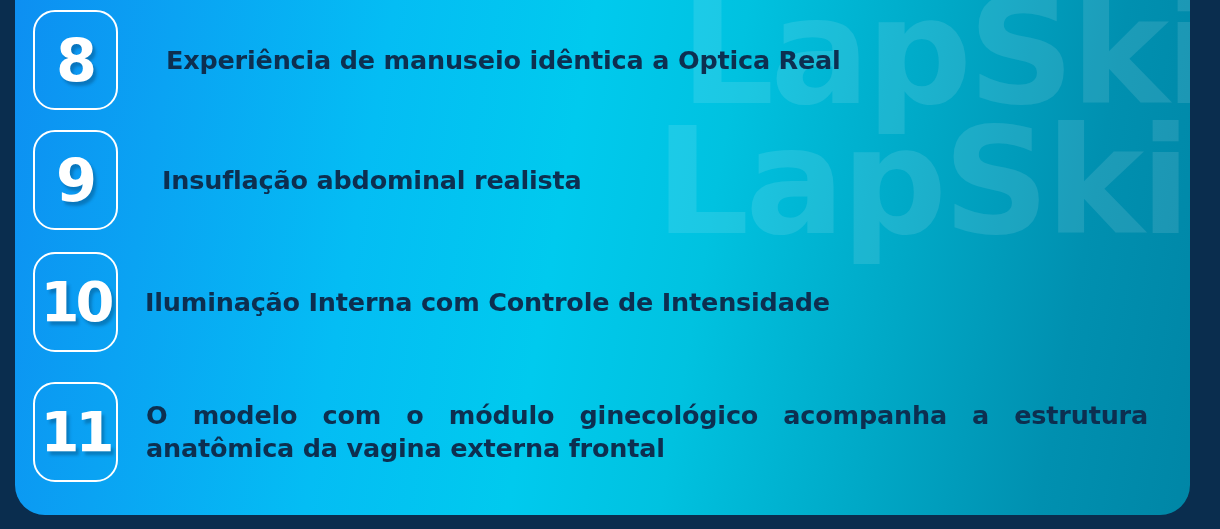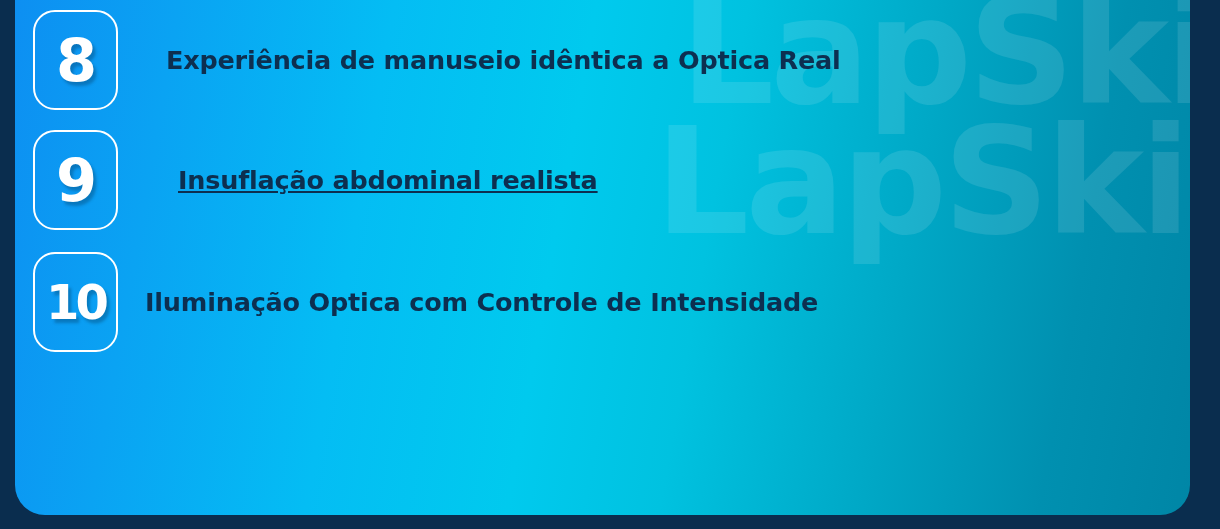--- a/index.html
+++ b/index.html
@@ -104,41 +104,41 @@
     font-family: "DejaVu Sans", sans-serif;
     font-weight: bold;
     font-size: 59px;
     line-height: 1;
     color: #ffffff;
     letter-spacing: -2px;
     text-shadow: 3px 4px 3px rgba(0, 40, 70, 0.30);
     user-select: none;
   }
   .badge-num.wide {
-    font-size: 48px;
+    font-size: 56px;
     letter-spacing: -4px;
   }
 
   .row-text {
     font-family: "DejaVu Sans", sans-serif;
     font-weight: bold;
     font-size: 25.5px;
     line-height: 1.28;
     color: #0d2f50;
     letter-spacing: -0.2px;
   }
 
   
   #row-8   { top: 10px;  }
   #row-9   { top: 130px; }
   #row-10  { top: 252px; }
   #row-11  { top: 382px; }
 
   #row-8  .row-text  { margin-left: 48px; width: 780px; }
-  #row-9  .row-text  { margin-left: 60px; width: 780px; text-decoration: underline; }
+  #row-9  .row-text  { margin-left: 44px; width: 780px; }
   #row-10 .row-text  { margin-left: 27px; width: 820px; }
   #row-11 .row-text  { margin-left: 28px; width: 1002px; text-align: justify; }
   #row-11 .row-text > span { display: block; }
   #row-11 .line-1 { text-align: justify; text-align-last: justify; }
   #row-11 .line-2 { text-align: left; }
 </style>
 </head>
 <body>
 
 <div id="stage">
@@ -163,19 +163,28 @@
         <div class="badge">
           <span class="badge-num">9</span>
         </div>
         <div class="row-text">Insuflação abdominal realista</div>
       </div>
 
       <div class="row" id="row-10">
         <div class="badge">
           <span class="badge-num wide">10</span>
         </div>
-        <div class="row-text">Iluminação Optica com Controle de Intensidade</div>
+        <div class="row-text">Iluminação Interna com Controle de Intensidade</div>
       </div>
 
+      <div class="row" id="row-11">
+        <div class="badge">
+          <span class="badge-num wide">11</span>
+        </div>
+        <div class="row-text">
+          <span class="line-1">O modelo com o módulo ginecológico acompanha a estrutura</span>
+          <span class="line-2">anatômica da vagina externa frontal</span>
+        </div>
+      </div>
 
     </div>
   </div>
 </div>
 
 </body></html>

